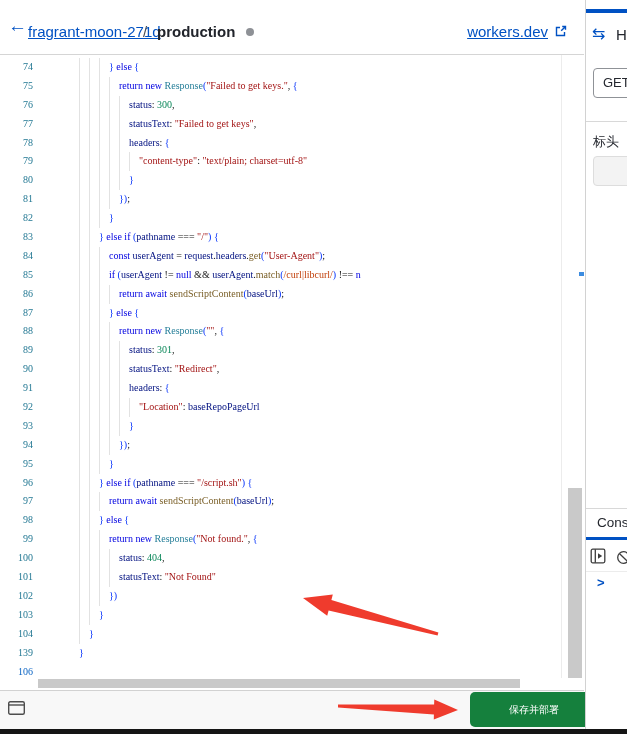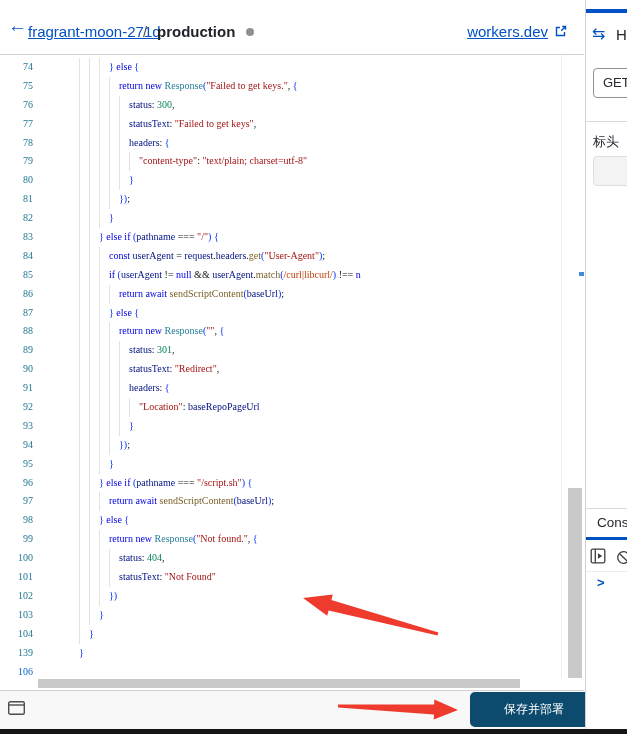--- a/index.html
+++ b/index.html
@@ -54,22 +54,22 @@
   #vline{position:absolute;left:561px;top:55px;width:1px;height:623px;background:#ececec;}
   #vthumb{position:absolute;left:568px;top:488px;width:14px;height:190px;background:#c9c9c9;cursor:pointer;}
   #otick{position:absolute;left:579px;top:272px;width:5px;height:4px;background:#3c8ce0;}
   #hthumb{position:absolute;left:38px;top:679px;width:482px;height:9px;background:#c9c9c9;cursor:pointer;}
 
   
   #footer{position:absolute;left:0;top:690px;width:584px;height:39px;background:#f8f8f8;
           border-top:1px solid #d2d2d2;box-sizing:border-box;}
   .depic{position:absolute;left:8px;top:10px;}
   .deptext{position:absolute;left:32px;top:11px;font-size:13px;color:#36393f;}
-  .savebtn{position:absolute;left:470px;top:1px;width:128px;height:35px;background:#0c4a6e;color:#fff;
-           border:none;border-radius:5px;font-size:12px;font-family:"Liberation Sans",sans-serif;cursor:pointer;}
+  .savebtn{position:absolute;left:470px;top:1px;width:128px;height:35px;background:#15803d;color:#fff;
+           border:none;border-radius:5px;font-size:10px;font-family:"Liberation Sans",sans-serif;cursor:pointer;}
 
   #blackbar{position:absolute;left:0;top:729px;width:627px;height:5px;background:#151515;}
   #overlay{position:absolute;left:0;top:0;width:627px;height:734px;pointer-events:none;}
 </style>
 </head>
 <body>
 
 <div id="page">
 
   <div id="topbar">

